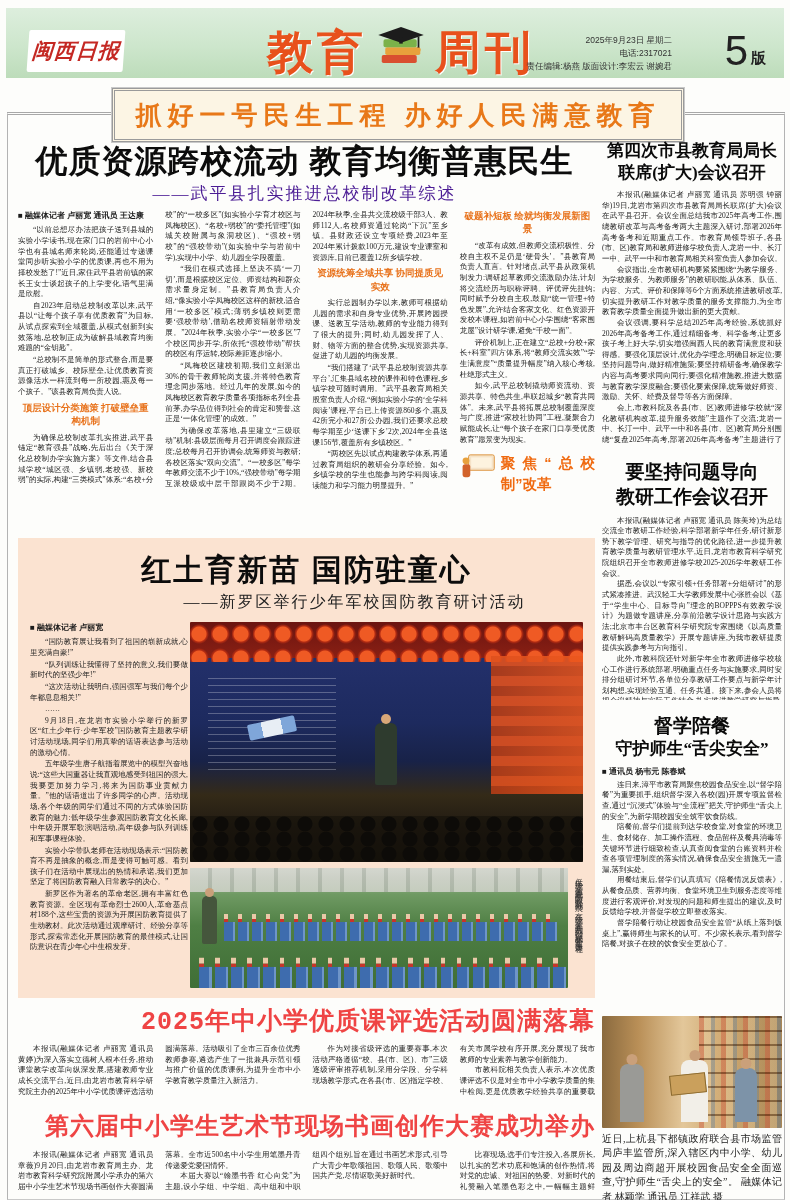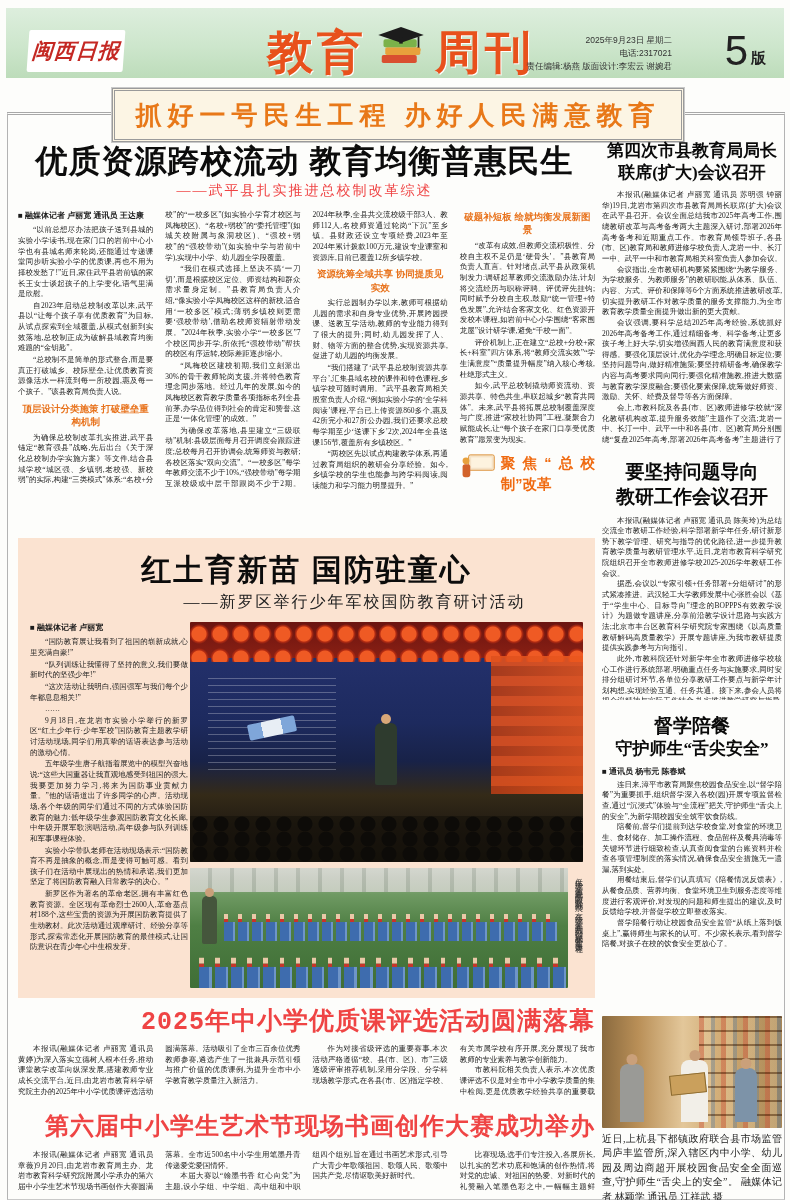--- a/index.html
+++ b/index.html
@@ -28,31 +28,31 @@
       border-bottom:1px solid #c9c9c9;}
   .slogan{left:112px;top:88px;width:566px;height:48px;background:#fcf5e4;
       border:3px double #9a9a9a;box-shadow:0 0 0 1px #c9c9c9;
       display:flex;align-items:center;justify-content:center;
       font-family:"Liberation Sans","DejaVu Sans",sans-serif;font-weight:900;
       font-size:26px;color:#e87818;letter-spacing:6px;}
   
   .lead-h1{left:14px;top:140px;width:581px;text-align:center;
       font-family:"Liberation Sans","DejaVu Sans",sans-serif;font-weight:900;
       font-size:32px;letter-spacing:1px;color:#0c0c0c;}
-  .lead-sub{left:14px;top:182px;width:581px;text-align:center;font-size:14px;color:#ef4444;letter-spacing:2px;}
+  .lead-sub{left:14px;top:182px;width:581px;text-align:center;font-size:17px;color:#4c1d95;letter-spacing:2px;}
   .lead-cols{left:18px;top:210px;width:577px;height:322px;
       column-count:4;column-gap:12px;overflow:hidden;}
   .col-text{font-size:7.5px;line-height:1.42;text-align:justify;}
   .dl{display:contents;}
   .blk{margin:0 0 1px;}
   .blk.p{text-indent:2em;}
   .blk.byline{font-weight:bold;font-size:8px;margin-bottom:4px;
       font-family:"Liberation Sans",sans-serif;}
   .blk.h{color:#e8731d;font-weight:bold;text-align:center;font-size:9.5px;margin:4px 0;
-      font-family:Liberation Sans, sans-serif;break-inside:avoid;}
+      font-family:Liberation Serif, serif;break-inside:avoid;}
   .focus-box{break-inside:avoid;margin-top:8px;display:flex;align-items:flex-start;gap:5px;
       font-family:"Liberation Sans",sans-serif;font-weight:900;font-size:14.5px;color:#f06a10;}
   
   .rcol{left:602px;top:140px;width:180px;}
   .rh{font-weight:900;text-align:center;line-height:1.3;color:#0a0a0a;
       font-family:"Liberation Serif",serif;}
   .rh div{white-space:nowrap;}
   .rbody{overflow:hidden;margin-top:6px;}
   .rbody p{margin:0;text-indent:2em;}
   .rbyline{font-weight:bold;font-size:8px;margin:6px 0 2px;font-family:"Liberation Sans",sans-serif;}

